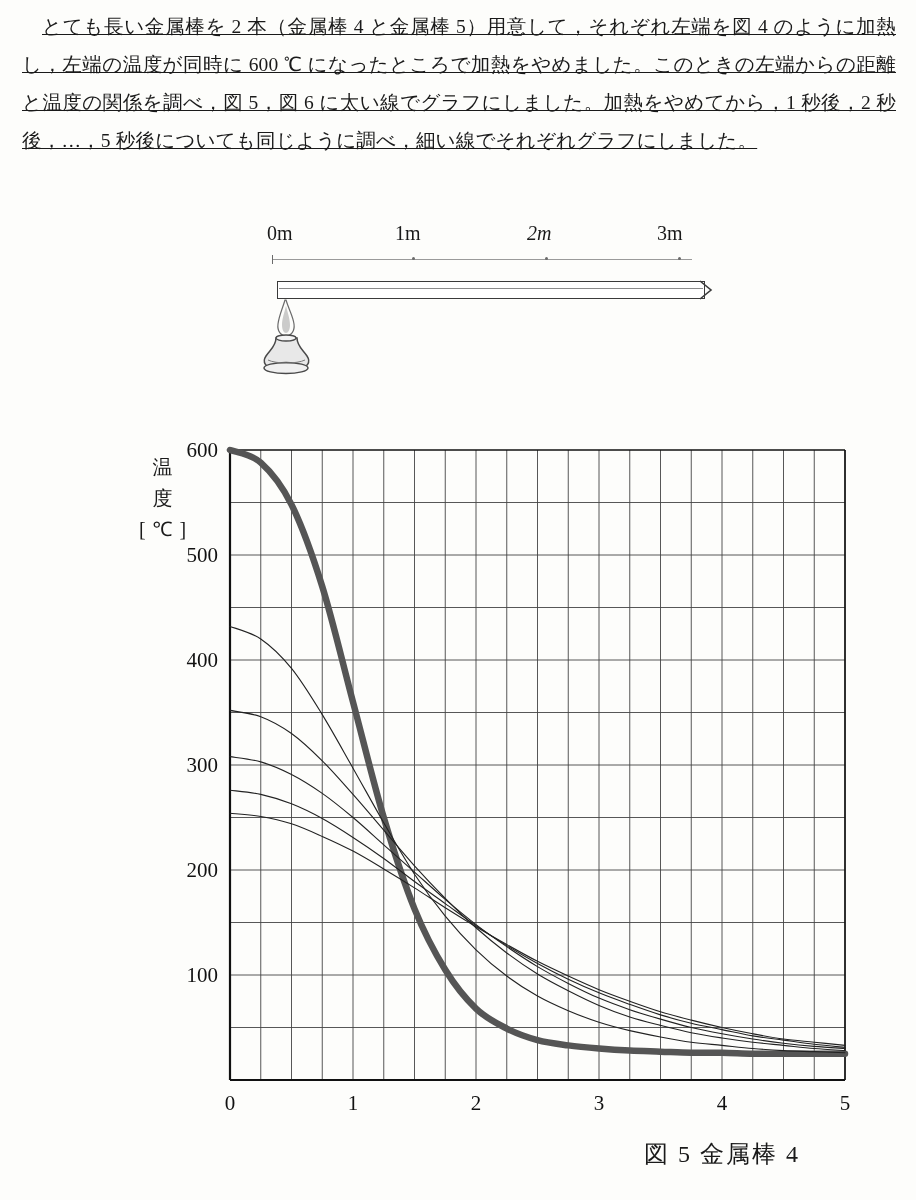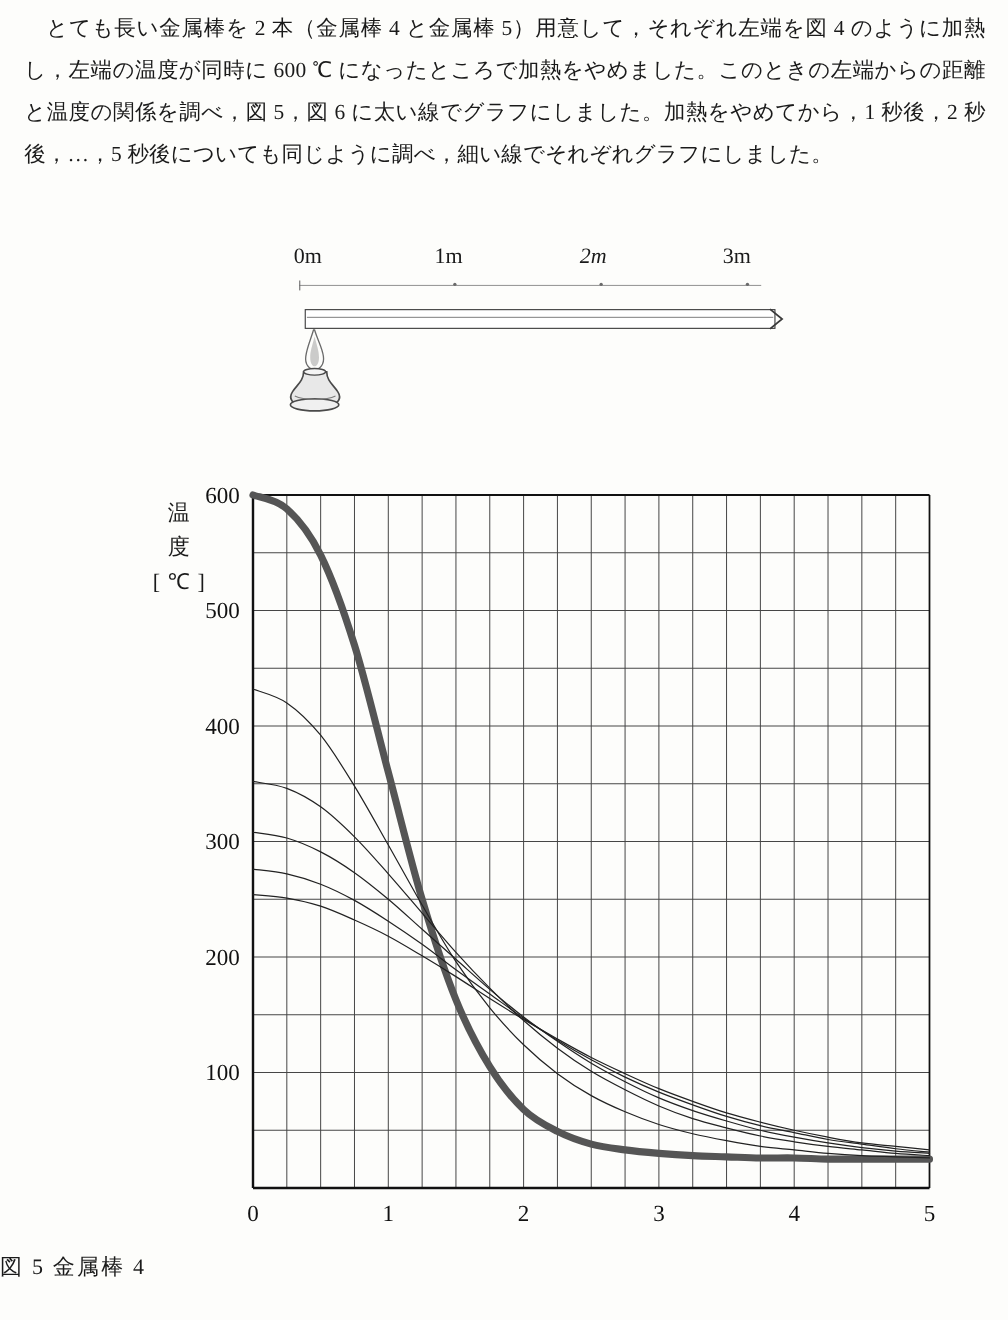--- a/index.html
+++ b/index.html
@@ -20,20 +20,21 @@
   .problem-text {
     position: absolute;
     left: 22px;
     top: 8px;
     width: 874px;
     font-size: 19.5px;
     line-height: 38px;
     letter-spacing: 0.2px;
     text-align: justify;
     text-justify: inter-character;
+    text-decoration: underline;
   }
   .problem-text p {
     margin: 0;
     text-indent: 20px;
   }
 
   
   .fig4-wrap {
     position: absolute;
     left: 0;
@@ -160,22 +161,22 @@
     width: 916px;
     text-align: center;
     font-size: 21px;
     letter-spacing: 1px;
   }
   .fig5-caption {
     position: absolute;
     left: 0;
     top: 728px;
     width: 800px;
-    text-align: left;
-    font-size: 20px;
+    text-align: right;
+    font-size: 24px;
     letter-spacing: 2px;
   }
   svg { display: block; }
 </style>
 </head>
 <body>
 
 <div class="problem-text">
   <p>とても長い金属棒を 2 本（金属棒 4 と金属棒 5）用意して，それぞれ左端を図 4 のように加熱し，左端の温度が同時に 600 ℃ になったところで加熱をやめました。このときの左端からの距離と温度の関係を調べ，図 5，図 6 に太い線でグラフにしました。加熱をやめてから，1 秒後，2 秒後，…，5 秒後についても同じように調べ，細い線でそれぞれグラフにしました。</p>
 </div>

